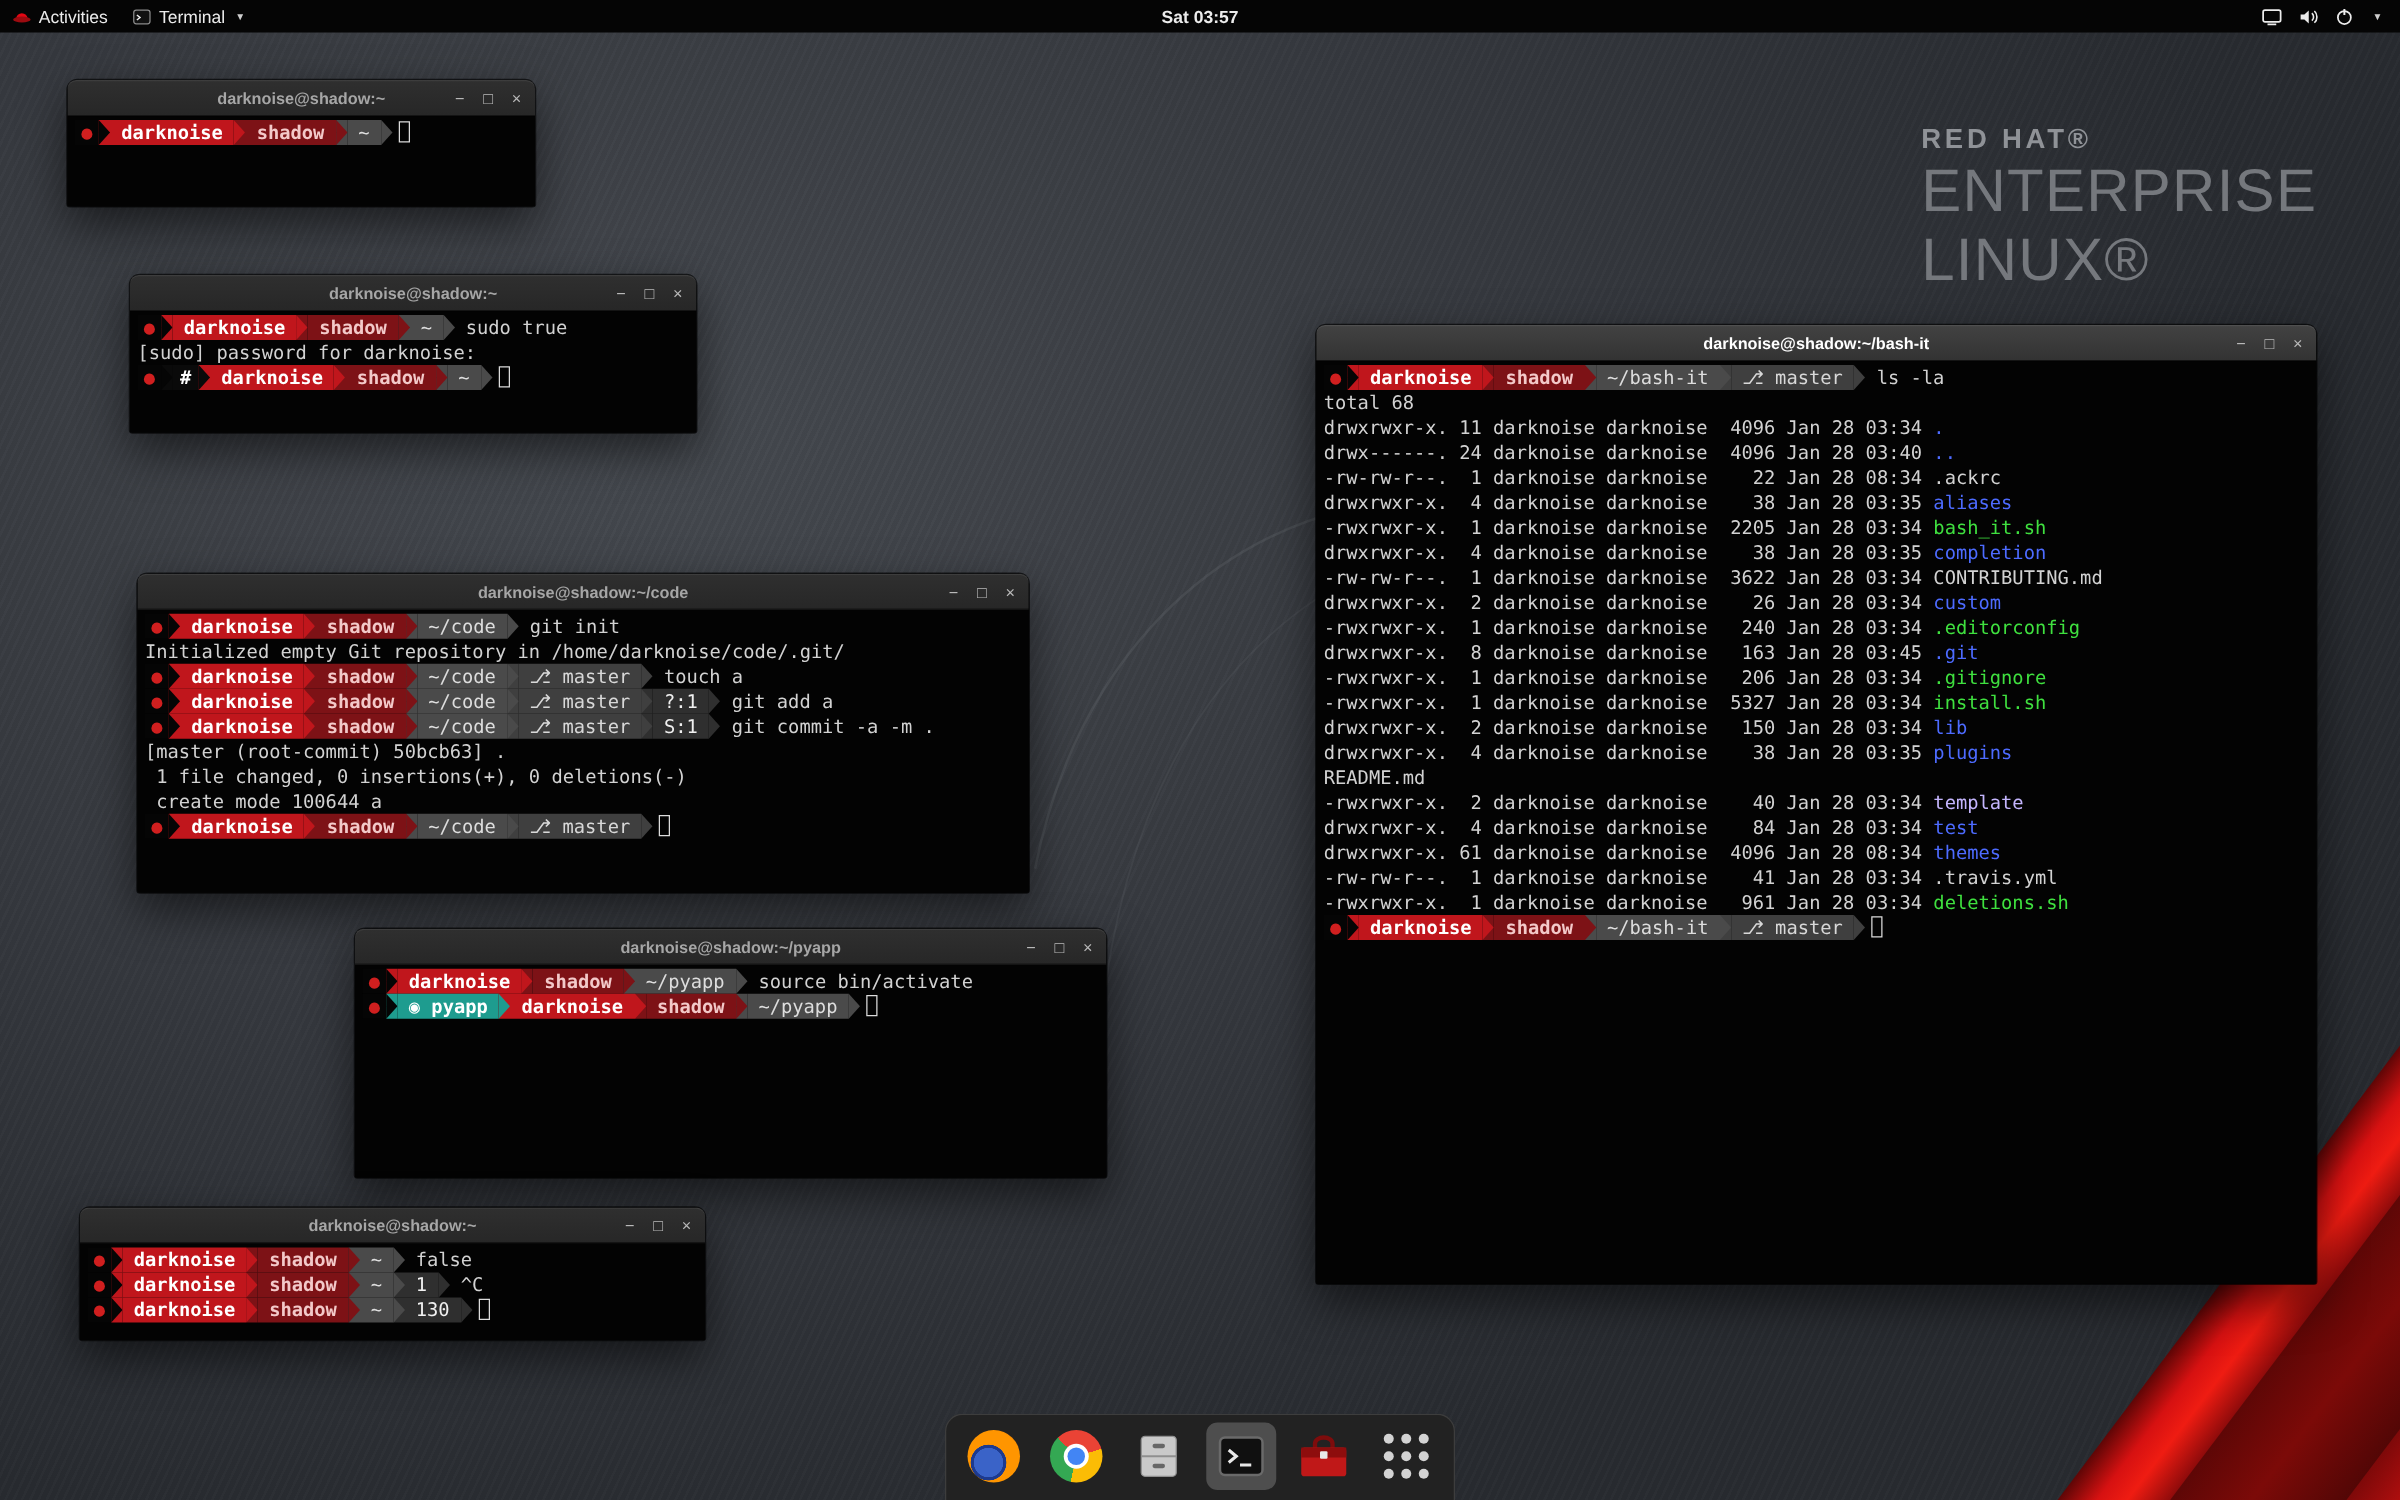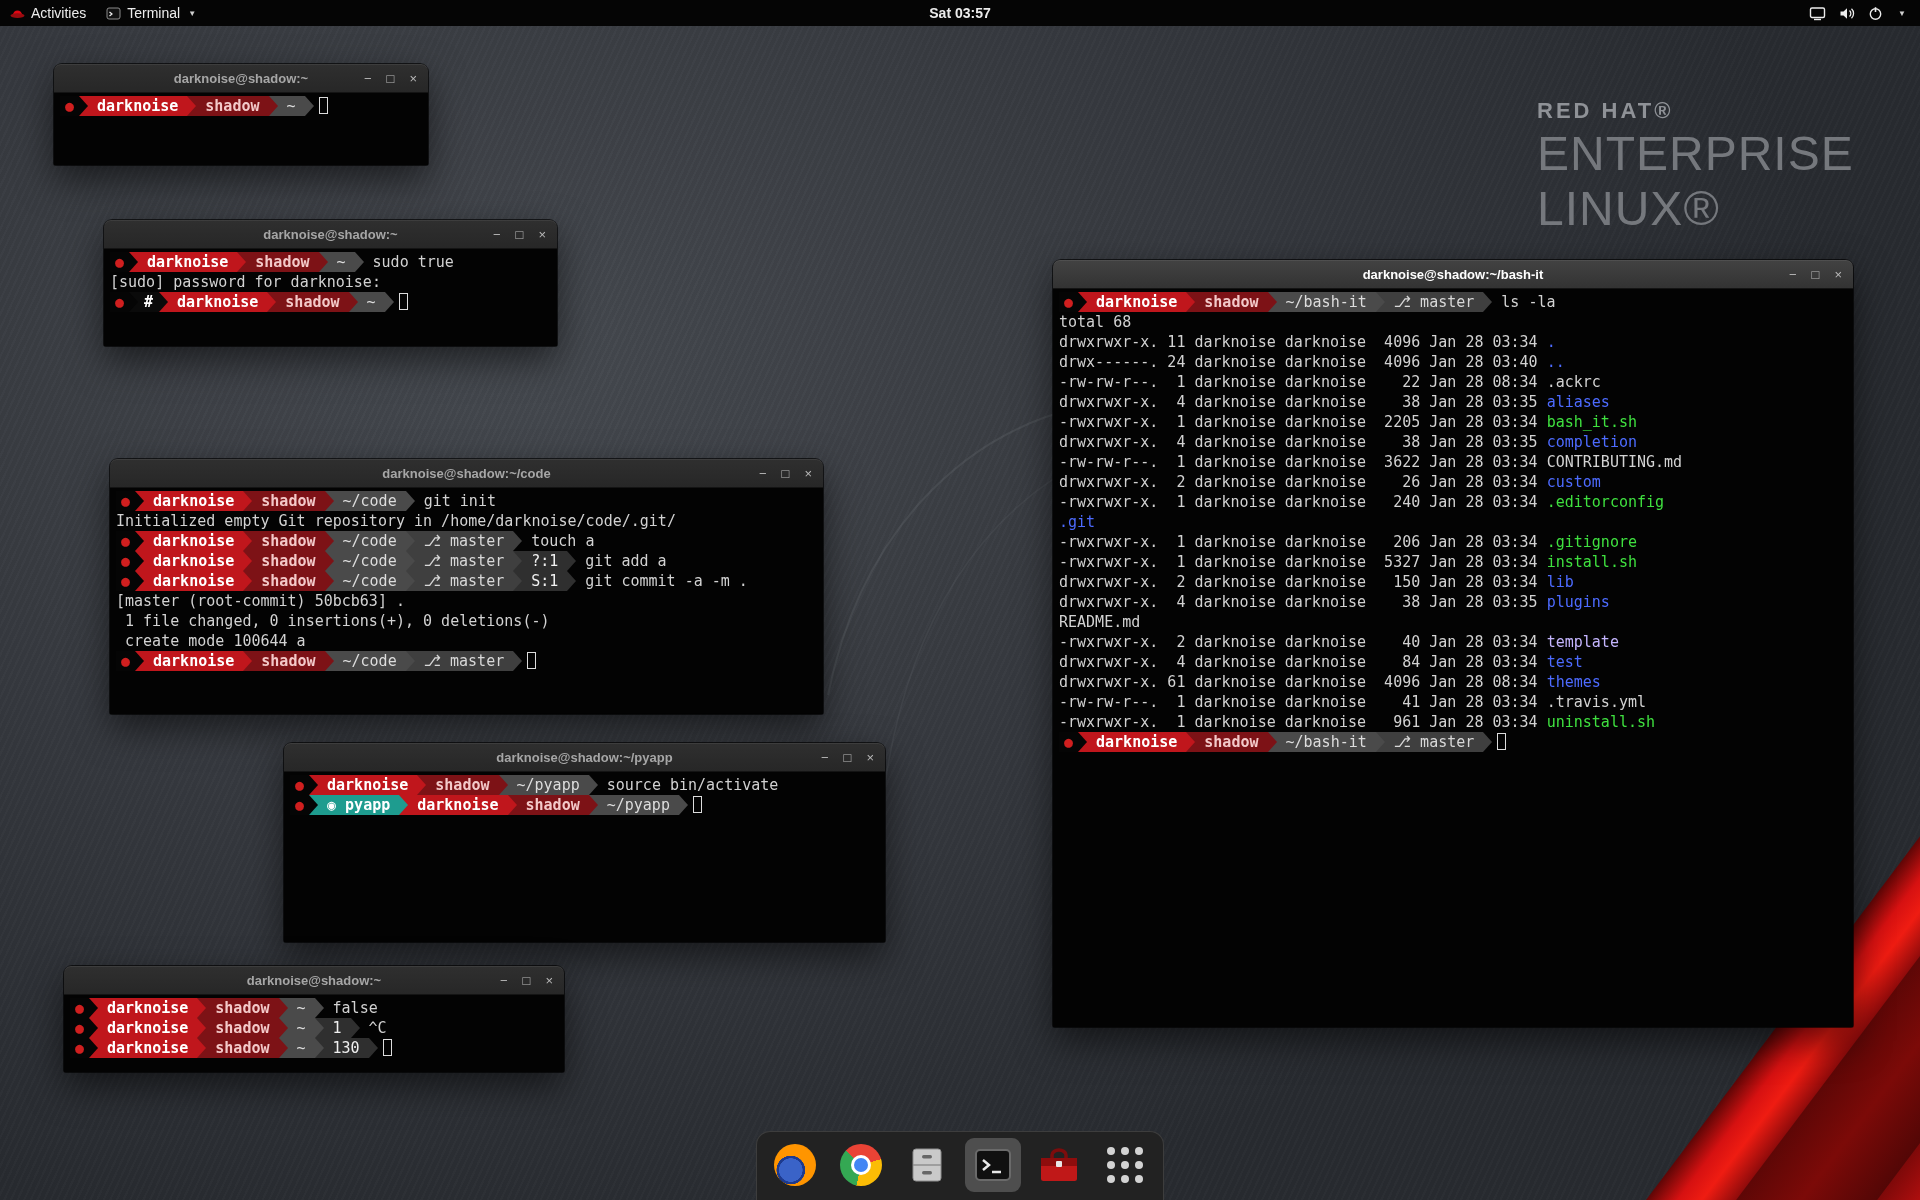--- a/index.html
+++ b/index.html
@@ -191,31 +191,31 @@
       <div class="tline"><span>total 68</span></div>
       <div class="tline"><span>drwxrwxr-x. 11 darknoise darknoise  4096 Jan 28 03:34 </span><span style="color: rgb(77, 107, 255);">.</span></div>
       <div class="tline"><span>drwx------. 24 darknoise darknoise  4096 Jan 28 03:40 </span><span style="color: rgb(77, 107, 255);">..</span></div>
       <div class="tline"><span>-rw-rw-r--.  1 darknoise darknoise    22 Jan 28 08:34 </span><span style="color: rgb(210, 210, 210);">.ackrc</span></div>
       <div class="tline"><span>drwxrwxr-x.  4 darknoise darknoise    38 Jan 28 03:35 </span><span style="color: rgb(77, 107, 255);">aliases</span></div>
       <div class="tline"><span>-rwxrwxr-x.  1 darknoise darknoise  2205 Jan 28 03:34 </span><span style="color: rgb(63, 224, 63);">bash_it.sh</span></div>
       <div class="tline"><span>drwxrwxr-x.  4 darknoise darknoise    38 Jan 28 03:35 </span><span style="color: rgb(77, 107, 255);">completion</span></div>
       <div class="tline"><span>-rw-rw-r--.  1 darknoise darknoise  3622 Jan 28 03:34 </span><span style="color: rgb(210, 210, 210);">CONTRIBUTING.md</span></div>
       <div class="tline"><span>drwxrwxr-x.  2 darknoise darknoise    26 Jan 28 03:34 </span><span style="color: rgb(77, 107, 255);">custom</span></div>
       <div class="tline"><span>-rwxrwxr-x.  1 darknoise darknoise   240 Jan 28 03:34 </span><span style="color: rgb(63, 224, 63);">.editorconfig</span></div>
-      <div class="tline"><span style="color: rgb(77, 107, 255);">.git</span></div>
+      <div class="tline"><span>drwxrwxr-x.  8 darknoise darknoise   163 Jan 28 03:45 </span><span style="color: rgb(77, 107, 255);">.git</span></div>
       <div class="tline"><span>-rwxrwxr-x.  1 darknoise darknoise   206 Jan 28 03:34 </span><span style="color: rgb(63, 224, 63);">.gitignore</span></div>
       <div class="tline"><span>-rwxrwxr-x.  1 darknoise darknoise  5327 Jan 28 03:34 </span><span style="color: rgb(63, 224, 63);">install.sh</span></div>
       <div class="tline"><span>drwxrwxr-x.  2 darknoise darknoise   150 Jan 28 03:34 </span><span style="color: rgb(77, 107, 255);">lib</span></div>
       <div class="tline"><span>drwxrwxr-x.  4 darknoise darknoise    38 Jan 28 03:35 </span><span style="color: rgb(77, 107, 255);">plugins</span></div>
       <div class="tline"><span style="color: rgb(210, 210, 210);">README.md</span></div>
       <div class="tline"><span>-rwxrwxr-x.  2 darknoise darknoise    40 Jan 28 03:34 </span><span style="color: #c4b5fd;">template</span></div>
       <div class="tline"><span>drwxrwxr-x.  4 darknoise darknoise    84 Jan 28 03:34 </span><span style="color: rgb(77, 107, 255);">test</span></div>
       <div class="tline"><span>drwxrwxr-x. 61 darknoise darknoise  4096 Jan 28 08:34 </span><span style="color: rgb(77, 107, 255);">themes</span></div>
       <div class="tline"><span>-rw-rw-r--.  1 darknoise darknoise    41 Jan 28 03:34 </span><span style="color: rgb(210, 210, 210);">.travis.yml</span></div>
-      <div class="tline"><span>-rwxrwxr-x.  1 darknoise darknoise   961 Jan 28 03:34 </span><span style="color: rgb(63, 224, 63);">uninstall.sh</span></div>
+      <div class="tline"><span>-rwxrwxr-x.  1 darknoise darknoise   961 Jan 28 03:34 </span><span style="color: rgb(63, 224, 63);">deletions.sh</span></div>
       <div class="tline"><span class="seg seg-mark" style="background: rgb(5, 5, 5); color: rgb(208, 31, 31); font-weight: bold;">●</span><span class="parrow" style="border-left-color: rgb(5, 5, 5); border-top-color: rgb(192, 22, 28); border-bottom-color: rgb(192, 22, 28);"></span><span class="seg seg-user" style="background: rgb(192, 22, 28); color: rgb(255, 255, 255); font-weight: bold;">darknoise</span><span class="parrow" style="border-left-color: rgb(192, 22, 28); border-top-color: rgb(125, 18, 22); border-bottom-color: rgb(125, 18, 22);"></span><span class="seg seg-host" style="background: rgb(125, 18, 22); color: rgb(243, 201, 201); font-weight: bold;">shadow</span><span class="parrow" style="border-left-color: rgb(125, 18, 22); border-top-color: rgb(74, 74, 74); border-bottom-color: rgb(74, 74, 74);"></span><span class="seg seg-path" style="background: rgb(74, 74, 74); color: rgb(221, 221, 221);">~/bash-it</span><span class="parrow" style="border-left-color: rgb(74, 74, 74); border-top-color: rgb(63, 63, 63); border-bottom-color: rgb(63, 63, 63);"></span><span class="seg seg-git" style="background: rgb(63, 63, 63); color: rgb(216, 216, 216);">⎇ master</span><span class="parrow" style="border-left-color: rgb(63, 63, 63); border-top-color: transparent; border-bottom-color: transparent;"></span><span class="cursor"></span></div>
     </div>
 </div>
 
 <div class="topbar">
   <div class="tb-item">
     <svg width="15" height="15" viewBox="0 0 15 15">
       <path d="M3 9 a4.5 4.5 0 0 1 9 0 z" fill="#e40613"></path>
       <ellipse cx="7.5" cy="9.6" rx="7" ry="2.4" fill="#9c0b10"></ellipse>
     </svg>

